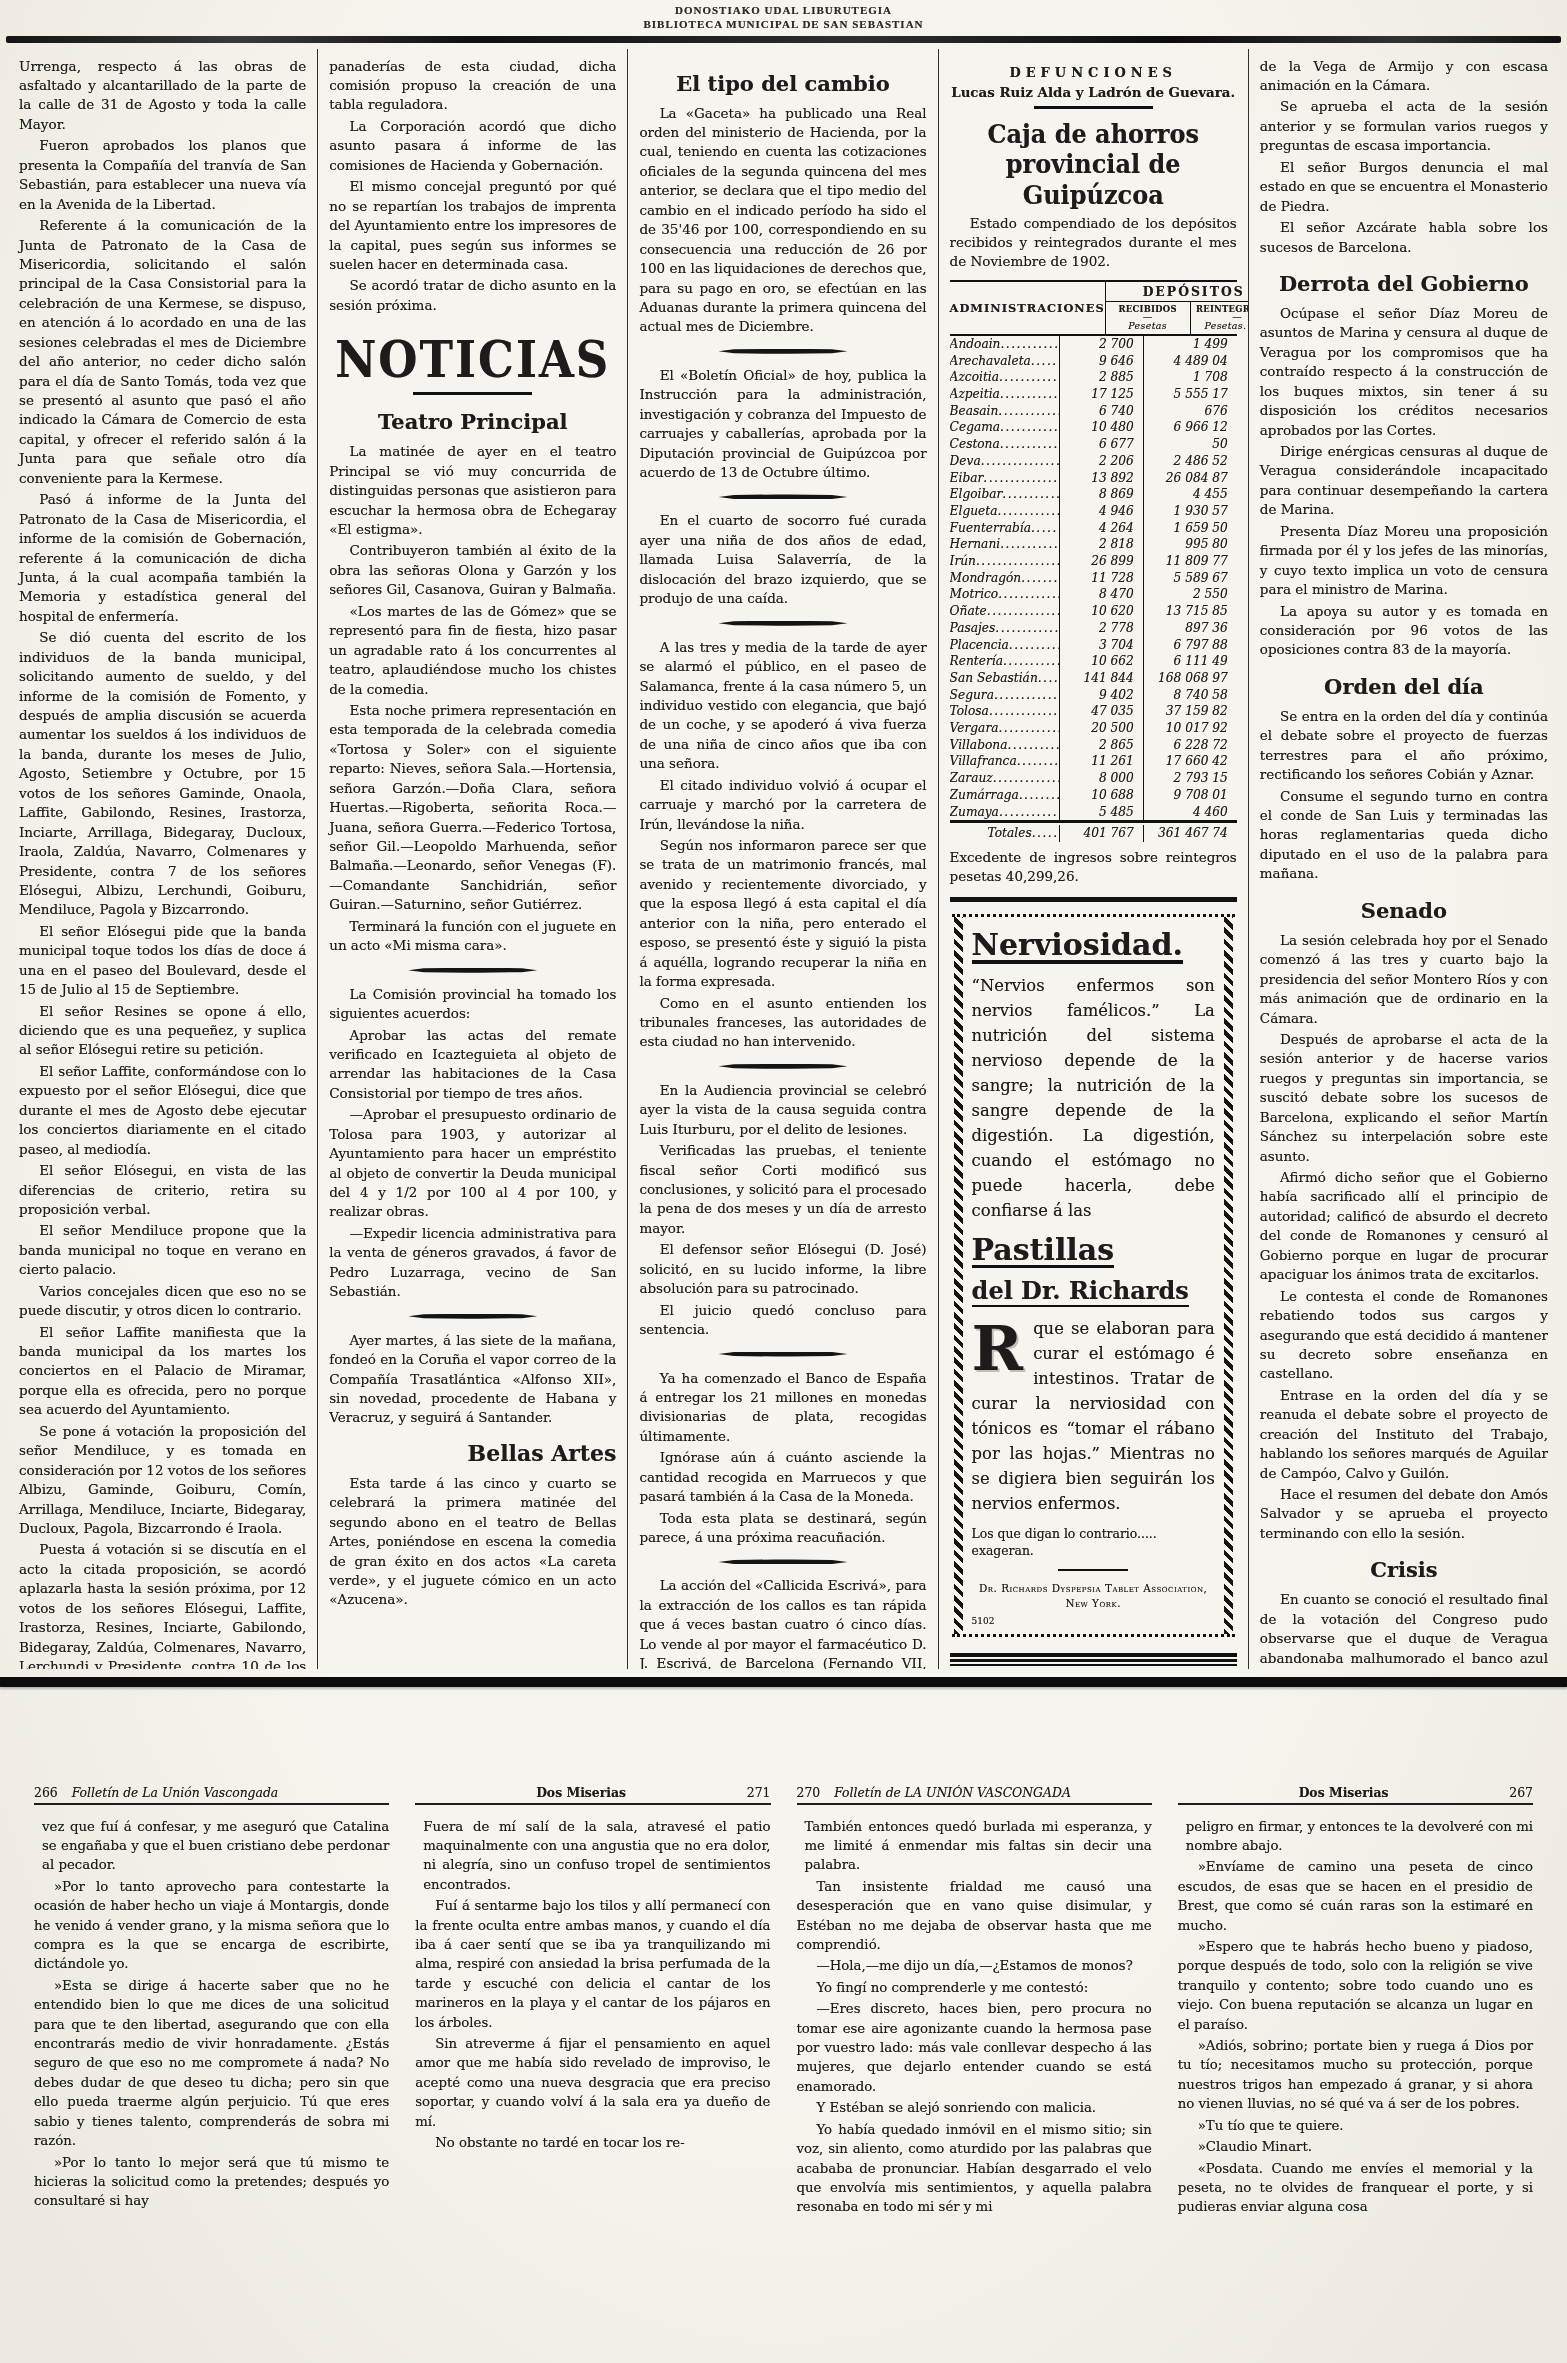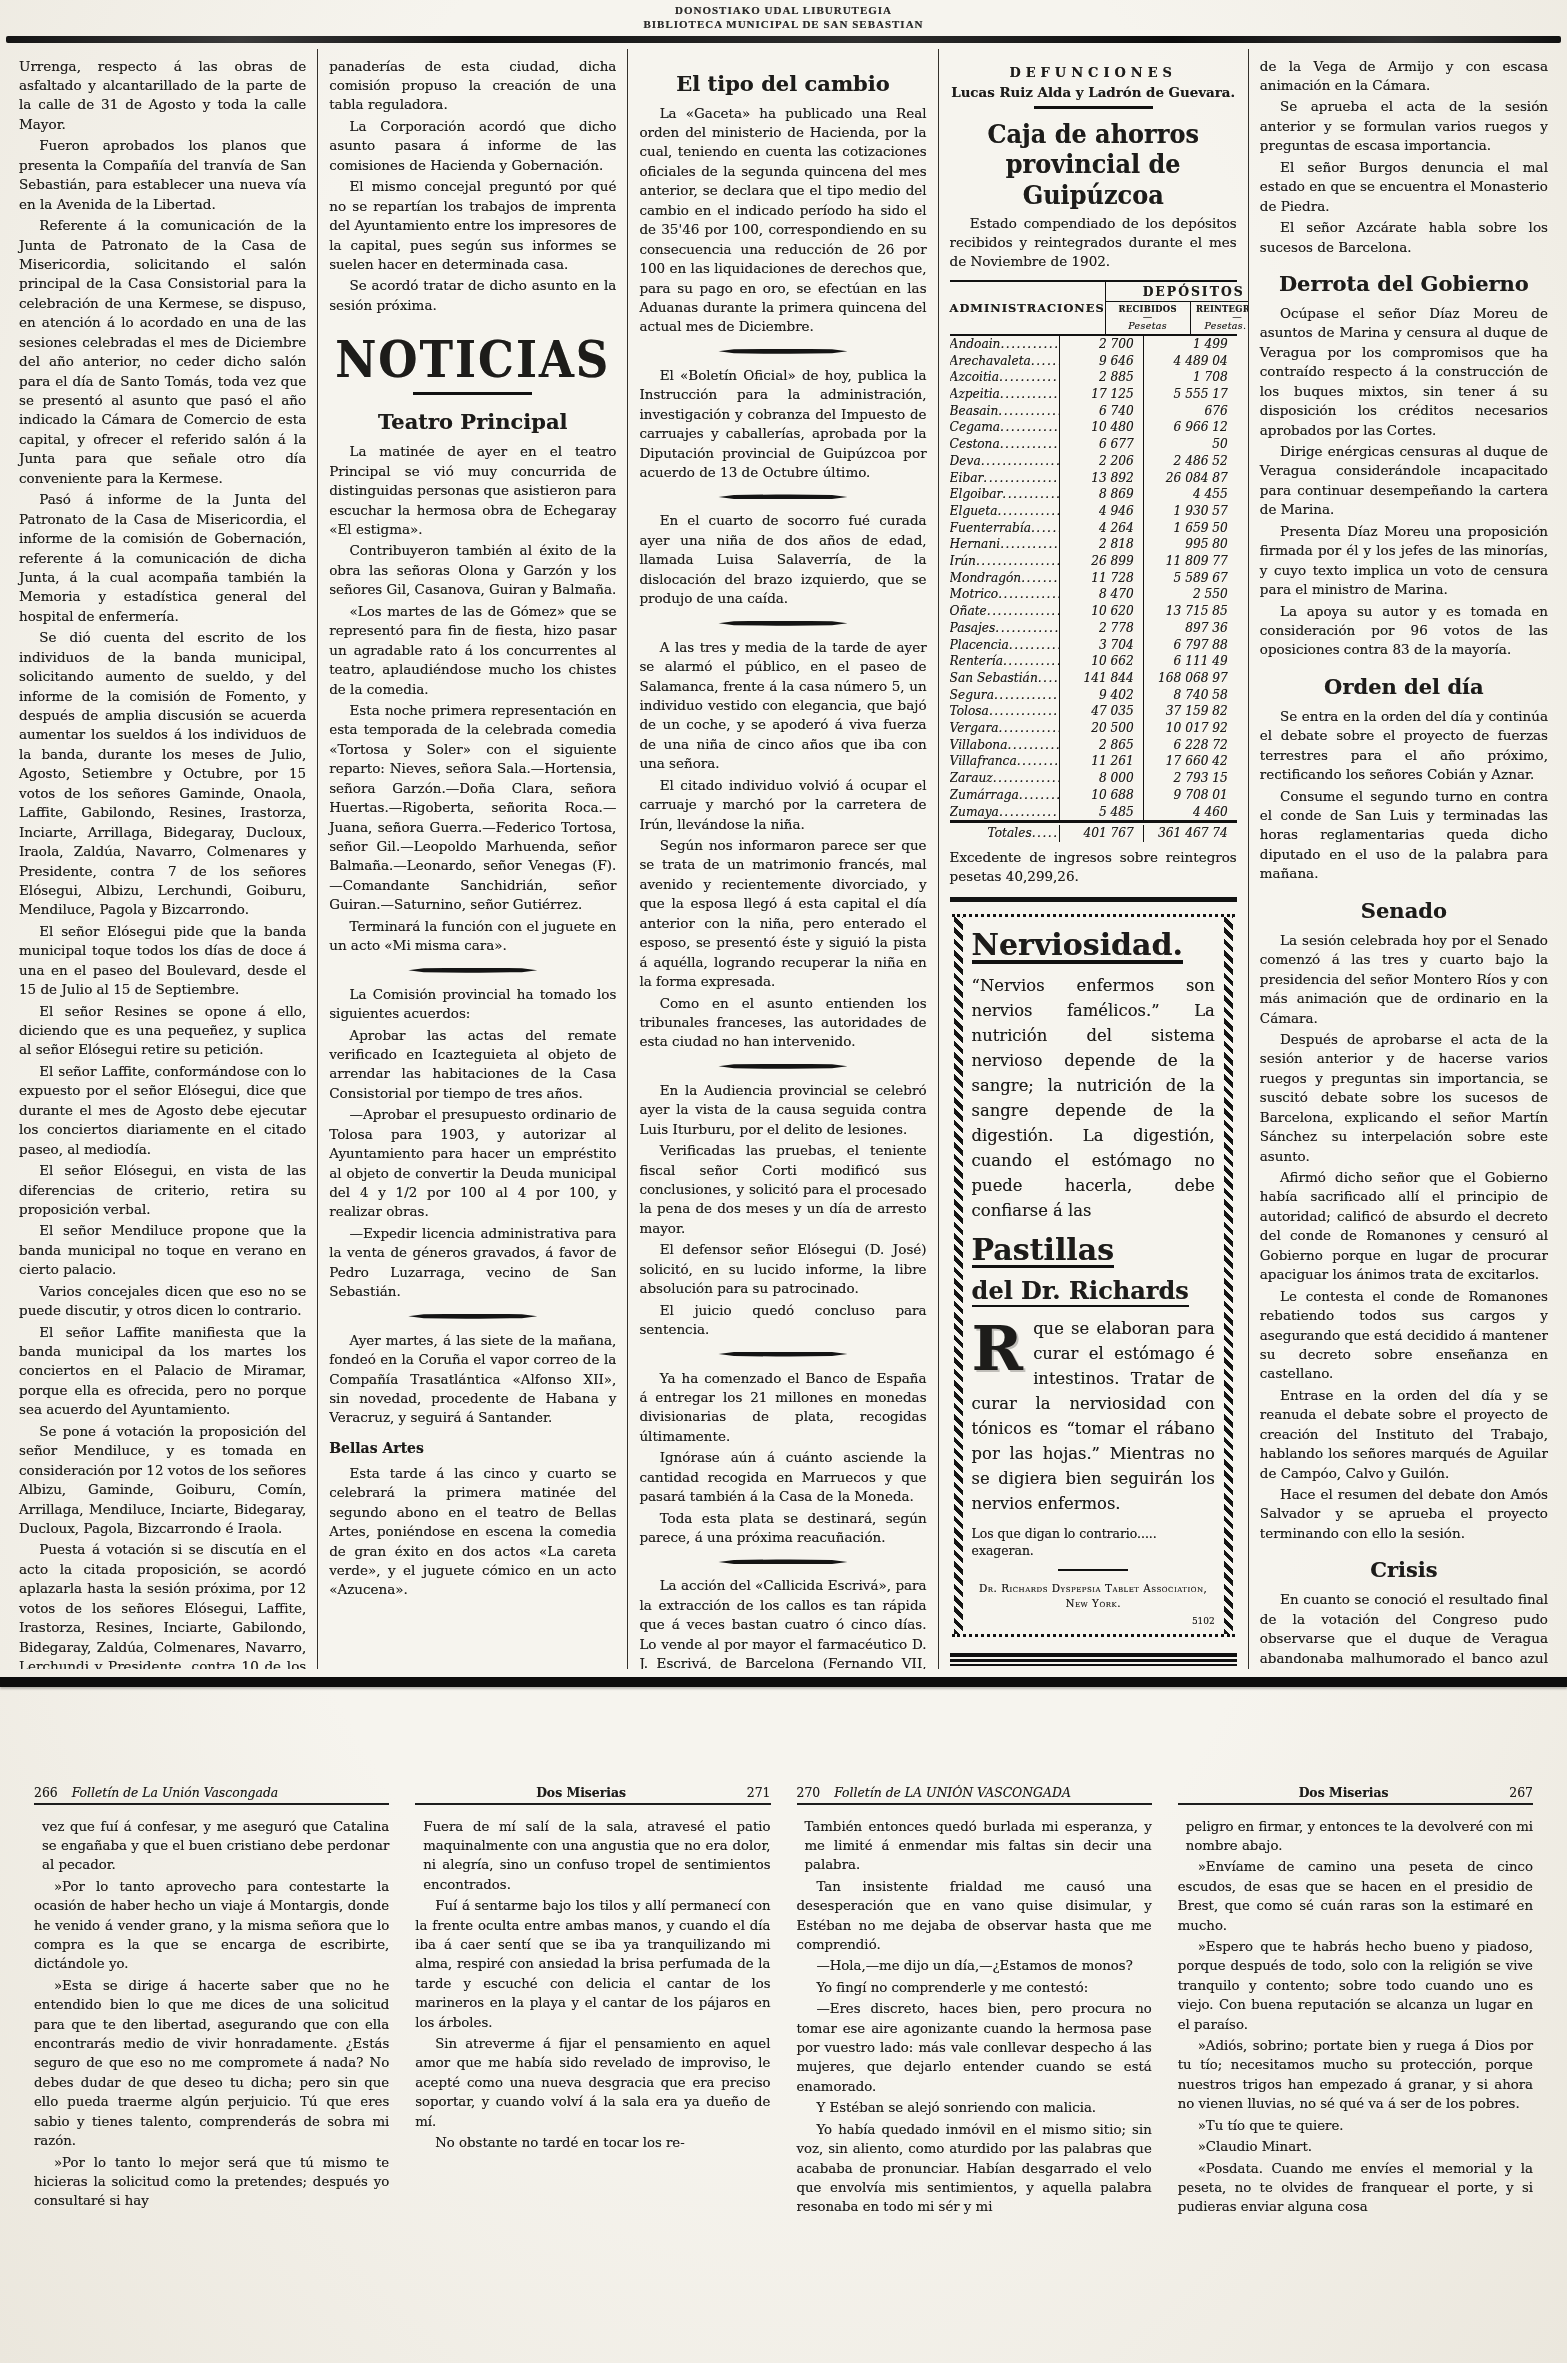--- a/index.html
+++ b/index.html
@@ -12,21 +12,21 @@
   .top-rule{height:7px;margin:4px 6px 0;border-radius:2px;
     background:linear-gradient(90deg,#151515,#3a3a3a 15%,#101010 30%,#2e2e2e 55%,#0c0c0c 75%,#333 90%,#111);}
   .columns{display:grid;grid-template-columns:repeat(5,1fr);height:1620px;overflow:hidden;margin:6px 8px 0;}
   .col{padding:8px 11px 0;border-right:1px solid #34312c;overflow:hidden;}
   .col:last-child{border-right:none;}
   p.p{margin:0 0 2px;text-indent:1.5em;text-align:justify;font-size:13.5px;line-height:1.44;}
   p.p.ni{text-indent:0;}
   .h1{font-size:45px;font-weight:bold;text-align:center;letter-spacing:2px;margin:18px 0 2px;transform:scaleY(1.1);}
   .h1s{font-size:24px;font-weight:bold;text-align:center;margin:12px 0 6px;transform:scaleY(1.05);}
   .h2{font-size:21px;font-weight:bold;text-align:center;margin:14px 0 8px;}
-  .h3{font-size:14px;font-weight:bold;text-align:left;margin:12px 0 8px;}
+  .h3{font-size:22px;font-weight:bold;text-align:right;margin:12px 0 8px;}
   .caps{font-size:13px;font-weight:bold;text-align:center;letter-spacing:5px;margin:8px 0 4px;}
   .cb{font-size:13.4px;font-weight:bold;text-align:center;margin:0 0 6px;}
   .div{width:129px;height:5px;background:#141414;margin:12px auto;
     clip-path:polygon(0 50%,12% 10%,45% 0,55% 0,88% 10%,100% 50%,88% 90%,55% 100%,45% 100%,12% 90%);}
   .rule{width:119px;height:3px;background:#111;margin:6px auto 12px;}
   .thick{height:5px;background:#121212;margin:10px 0;}
   .triple{height:13px;margin:16px 0 4px;
     background:linear-gradient(#101010 0 4px,transparent 4px 6px,#101010 6px 9px,transparent 9px 11px,#101010 11px 13px);}
   .hero{font-size:54px;font-weight:bold;text-align:center;margin:10px 0 0;transform:scaleY(1.18);}
   
@@ -52,21 +52,21 @@
     background:repeating-linear-gradient(45deg,#151515 0 4px,transparent 4px 8px);}
   .ad::before{left:2px}.ad::after{right:2px}
   .adtitle{font-size:30px;font-weight:bold;border-bottom:4px solid #111;display:inline-block;line-height:1.05;margin:2px 0 10px;}
   .adp{font-size:16.4px;line-height:1.52;text-align:justify;margin:0 0 8px;}
   .adprod{font-size:30px;font-weight:bold;border-bottom:3px solid #111;display:inline-block;margin:2px 0 8px;line-height:1.05;}
   .adprod2{font-size:24px;font-weight:bold;border-bottom:2px solid #111;display:inline-block;margin:0 0 10px;}
   .adR{float:left;font-size:62px;line-height:52px;font-weight:bold;margin:6px 10px 0 0;text-shadow:2px 2px 0 rgba(0,0,0,.22);}
   .adnote{font-size:12.4px;margin:4px 0;line-height:1.4;}
   .addash{width:70px;height:2px;background:#111;margin:10px auto;}
   .adfoot{font-size:10.4px;letter-spacing:0.5px;text-align:center;font-variant:small-caps;line-height:1.4;}
-  .adnum{font-size:9px;text-align:right;margin-top:5px;}
+  .adnum{font-size:9px;text-align:left;margin-top:5px;}
   
   .section-divider{height:10px;background:#0d0d0d;margin:8px 0 0;box-shadow:0 2px 2px rgba(0,0,0,.25);}
   .folletin{display:grid;grid-template-columns:repeat(4,1fr);column-gap:26px;padding:0 34px;margin-top:98px;height:517px;overflow:hidden;}
   .fhead{display:flex;align-items:baseline;border-bottom:2px solid #1d1d1d;padding-bottom:3px;margin-bottom:12px;font-size:12.4px;}
   .fhead.masthead{justify-content:flex-start;gap:14px;}
   .fhead.pagetitle{justify-content:space-between;}
   .ftitle.fital{font-style:italic;}
   .ftitle.fbold{font-weight:bold;}
   .fpara{margin:0 0 2px;text-indent:1.5em;text-align:justify;font-size:13.3px;line-height:1.46;}
   .fcol > p:first-of-type{text-indent:0;margin-left:8px;}

